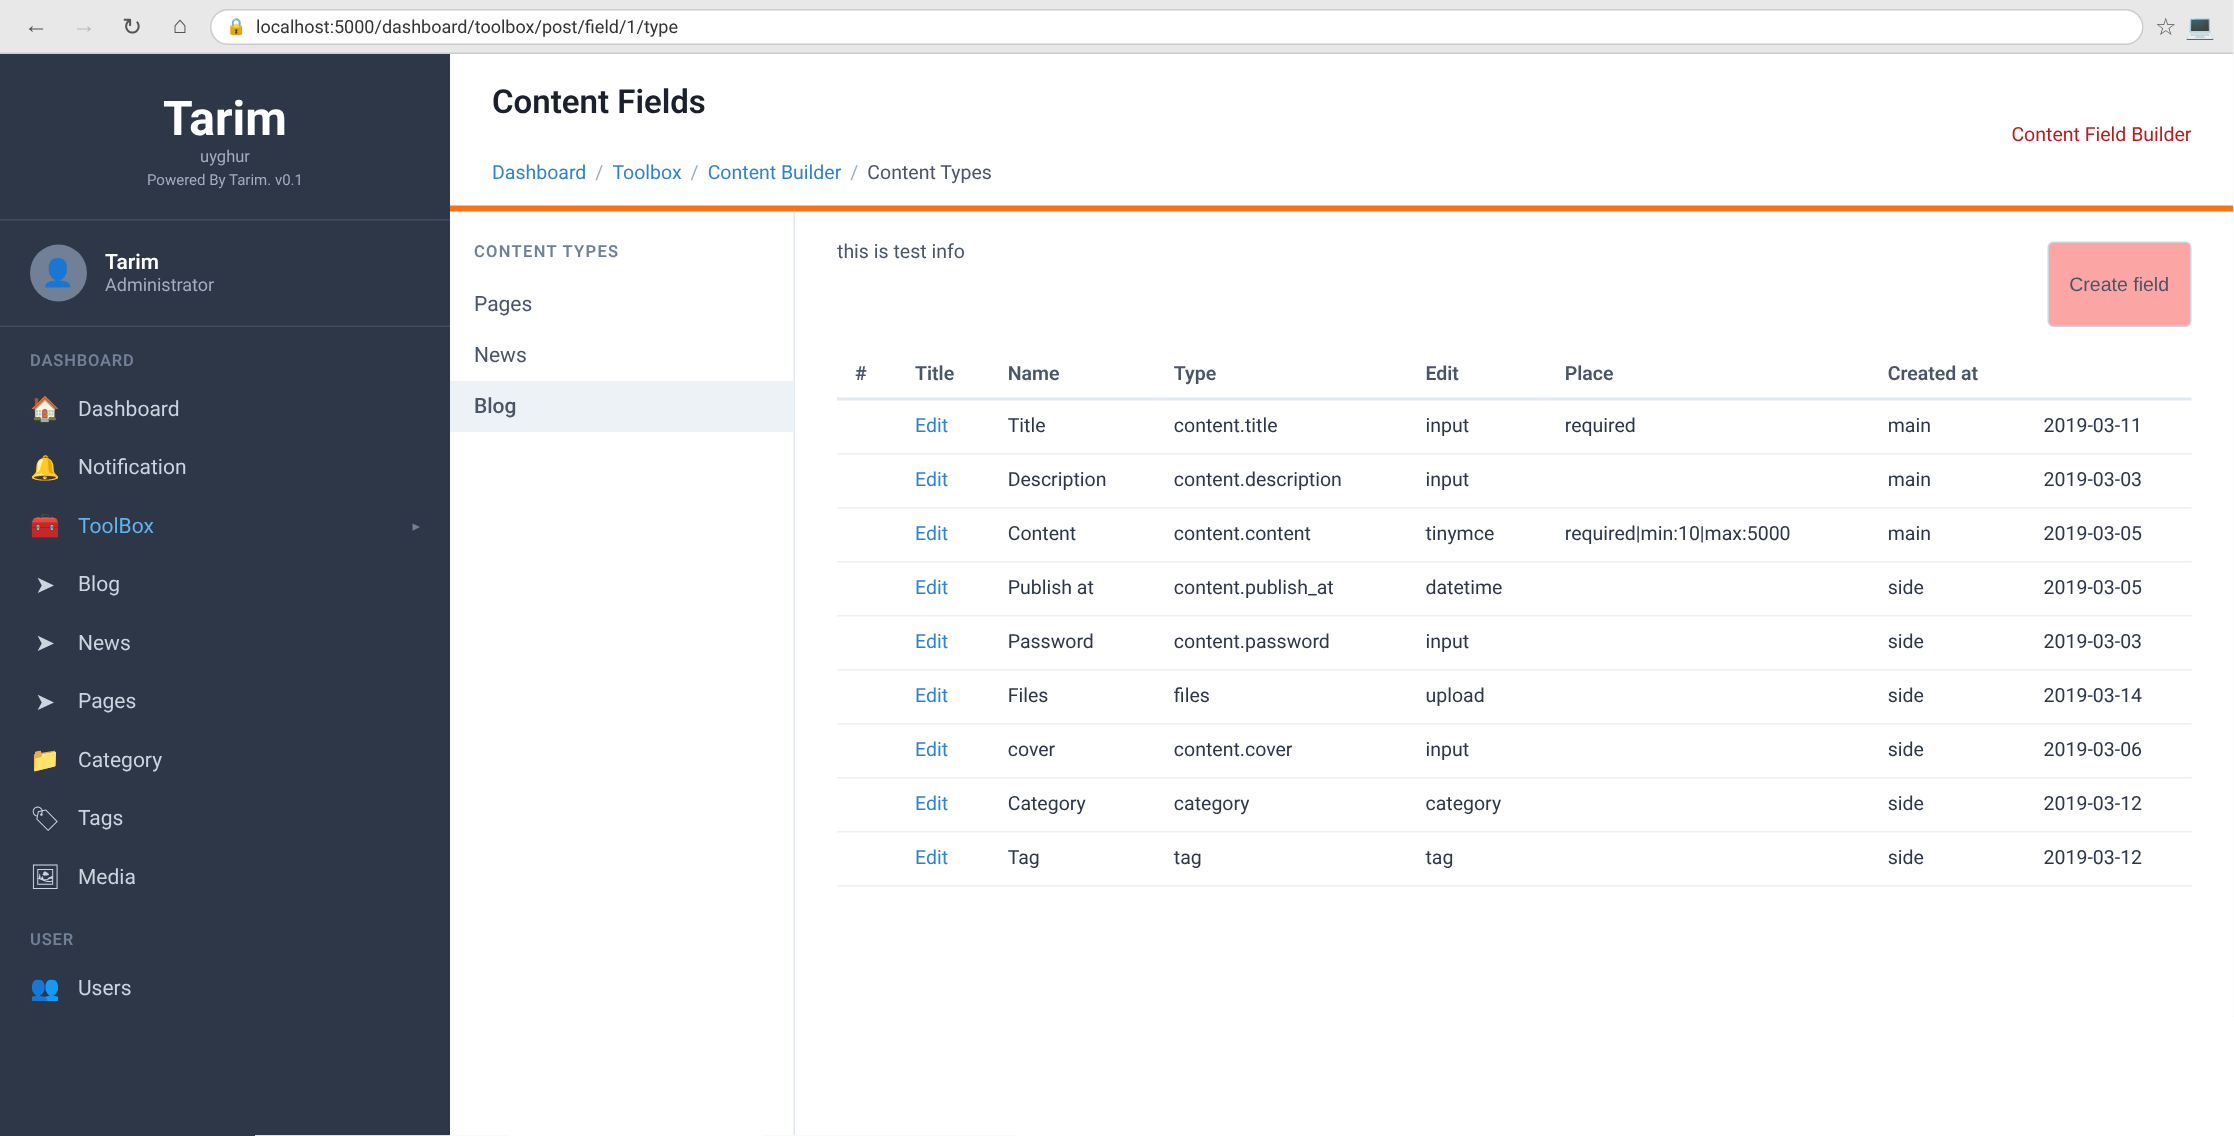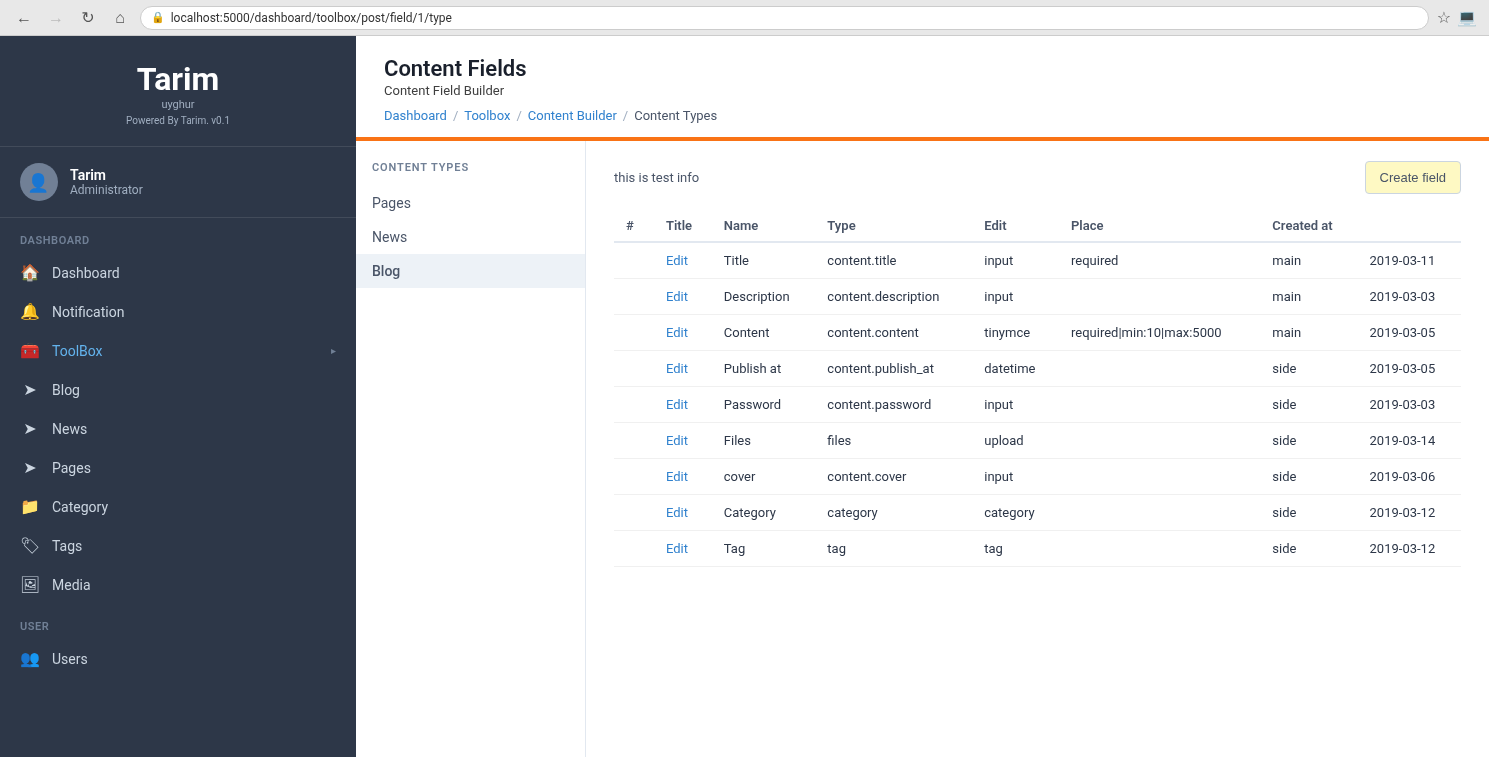--- a/index.html
+++ b/index.html
@@ -41,21 +41,21 @@
     }
     .browser-url-bar .lock-icon { color: #888; font-size: 11px; }
     .browser-actions { display: flex; gap: 6px; align-items: center; }
     .browser-action-btn { background: none; border: none; cursor: pointer; font-size: 16px; color: #555; }
 
     
     .app-container { display: flex; flex: 1; overflow: hidden; }
 
     
     .sidebar {
-      width: 356px;
+      width: 300px;
       background: #2d3748;
       color: white;
       display: flex;
       flex-direction: column;
       overflow-y: auto;
       flex-shrink: 0;
     }
     .sidebar-brand {
       padding: 24px 20px 20px;
       text-align: center;
@@ -128,21 +128,21 @@
       overflow: hidden;
       background: white;
     }
 
     
     .page-header {
       padding: 20px 28px 0;
       border-bottom: 4px solid #f97316;
     }
     .page-title { font-size: 22px; font-weight: 600; color: #1a202c; }
-    .page-subtitle { font-size: 13px; color: #404040; margin-top: 2px; }
+    .page-subtitle { font-size: 13px; color: #b91c1c; margin-top: 2px; text-align: right; }
     .breadcrumb {
       display: flex;
       align-items: center;
       gap: 6px;
       padding: 10px 0 14px;
       font-size: 13px;
     }
     .breadcrumb-link { color: #3182ce; cursor: pointer; text-decoration: none; }
     .breadcrumb-sep { color: #a0aec0; }
     .breadcrumb-current { color: #4a5568; }
@@ -179,29 +179,29 @@
 
     
     .table-area {
       flex: 1;
       padding: 20px 28px;
       overflow-y: auto;
     }
     .table-header {
       display: flex;
       justify-content: space-between;
-      align-items: center;
+      align-items: flex-start;
       margin-bottom: 16px;
     }
     .table-info { font-size: 13px; color: #4a5568; }
     .create-field-btn {
-      background: #fef9c3;
+      background: #fca5a5;
       border: 1px solid #cbd5e0;
       color: #4a5568;
-      padding: 8px 14px;
+      padding: 20px 14px;
       border-radius: 4px;
       cursor: pointer;
       font-size: 13px;
     }
 
     table { width: 100%; border-collapse: collapse; font-size: 13px; }
     thead tr { border-bottom: 2px solid #e2e8f0; }
     th { text-align: left; padding: 8px 12px; font-weight: 600; color: #4a5568; font-size: 13px; }
     td { padding: 10px 12px; color: #2d3748; border-bottom: 1px solid #f0f0f0; }
     .col-hash { width: 40px; }

